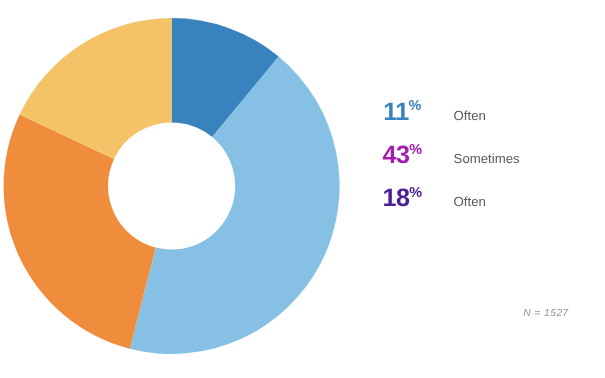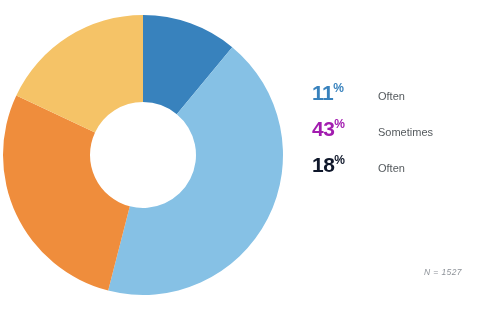--- a/index.html
+++ b/index.html
@@ -12,20 +12,21 @@
     background: #ffffff;
     font-family: "Liberation Sans", sans-serif;
     overflow: hidden;
     position: relative;
   }
   #chart-root {
     position: absolute;
     left: 0; top: 0;
     width: 496px;
     height: 315px;
+    text-align: center;
   }
   #donut-wrap {
     position: absolute;
     left: 0;
     top: 0;
     width: 300px;
     height: 315px;
   }
   #donut-svg {
     display: block;
@@ -58,28 +59,27 @@
   }
   .legend-label {
     font-size: 11px;
     color: #555a5e;
     line-height: 1;
     margin-left: 20px;
     white-space: nowrap;
   }
   #sample-size {
     position: absolute;
-    left: 424px;
+    left: 436px;
     top: 255px;
     font-size: 8.5px;
     font-style: italic;
     color: #8d9298;
     letter-spacing: 0.4px;
     white-space: nowrap;
-    margin-top: 12px;
   }
 </style>
 </head>
 <body>
 
 <div id="chart-root">
 
   <div id="donut-wrap">
     <svg id="donut-svg" width="300" height="315" viewBox="0 0 300 315">
       <g id="slice-group">
@@ -102,21 +102,21 @@
 
     <div class="legend-row">
       <span class="legend-value" style="color: #a21caf;">
         <span>43</span><span class="pct">%</span>
       </span>
       <span class="legend-label">Sometimes</span>
     </div>
 
 
     <div class="legend-row">
-      <span class="legend-value" style="color: #0f172a;">
+      <span class="legend-value" style="color: #4c1d95;">
         <span>18</span><span class="pct">%</span>
       </span>
       <span class="legend-label">Often</span>
     </div>
 
   </div>
 
   <div id="sample-size">N = 1527</div>
 
 </div>

